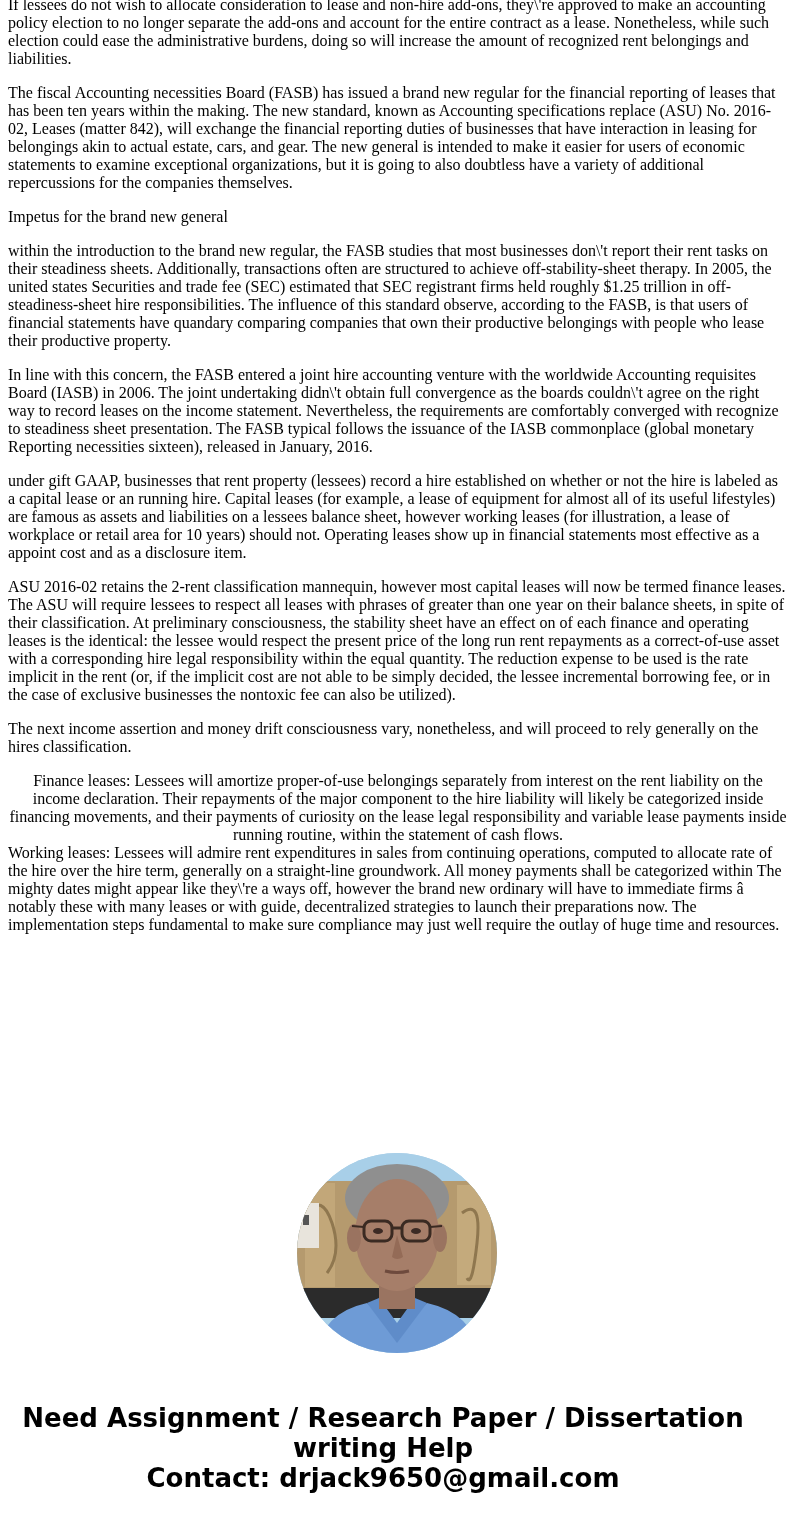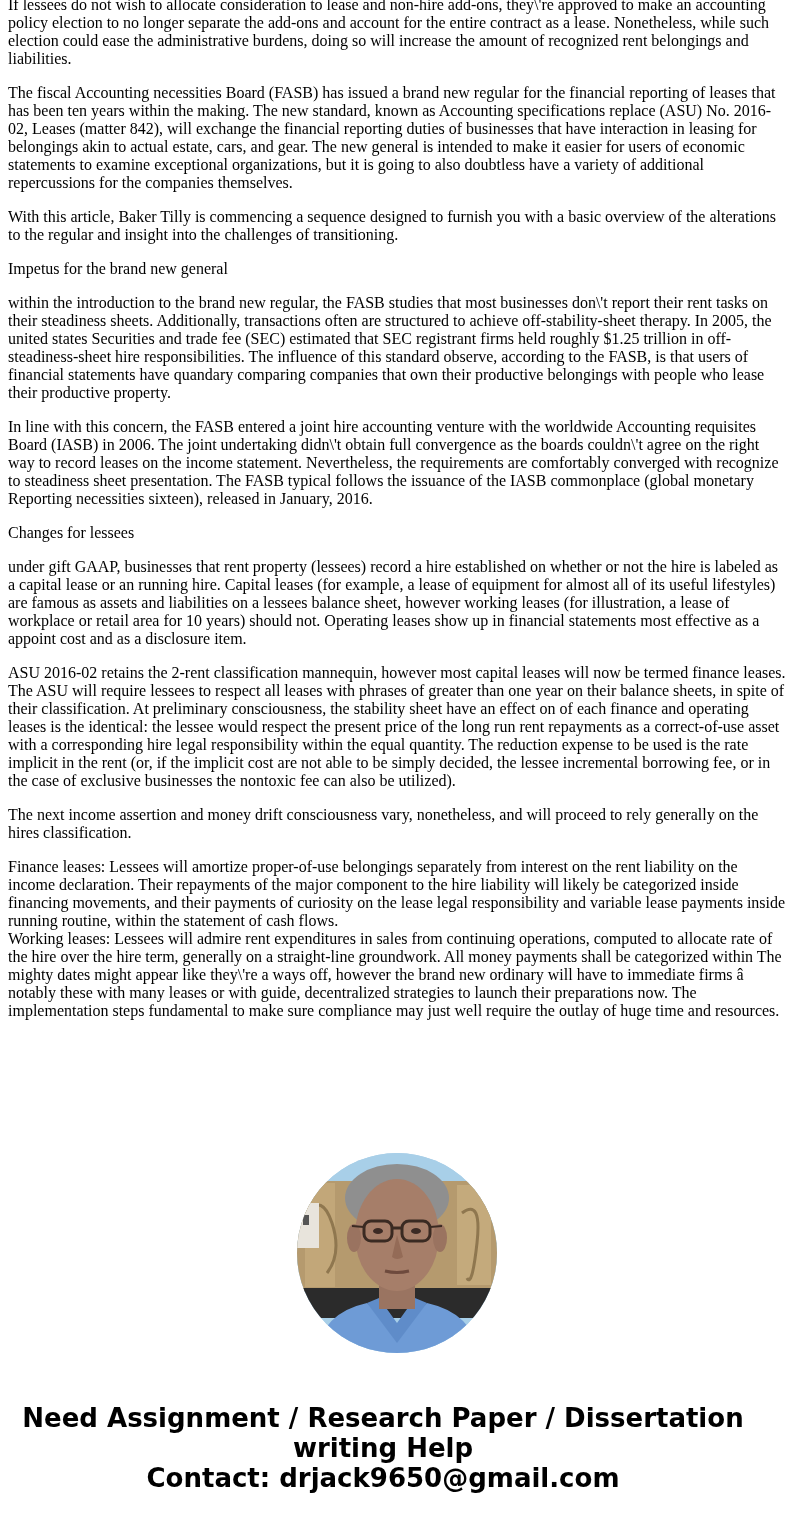--- a/index.html
+++ b/index.html
@@ -15,21 +15,21 @@
     }
     .article {
       position: absolute;
       left: 8px;
       top: -4px;
       width: 780px;
     }
     .article p {
       margin: 0 0 16px 0;
     }
-    .article p.tight { margin-bottom: 0; }
+    .article p.tight { margin-bottom: 0; text-align: center; }
     .avatar-wrap {
       position: absolute;
       left: 297px;
       top: 1153px;
       width: 200px;
       height: 200px;
       border-radius: 50%;
       overflow: hidden;
       background: #a9cde6;
     }
@@ -47,25 +47,23 @@
       color: #000000;
     }
     .promo div { margin: 0; }
   </style>
 </head>
 <body>
 
 <div class="article">
   <p>If lessees do not wish to allocate consideration to lease and non-hire add-ons, they\'re approved to make an accounting policy election to no longer separate the add-ons and account for the entire contract as a lease. Nonetheless, while such election could ease the administrative burdens, doing so will increase the amount of recognized rent belongings and liabilities.</p>
   <p>The fiscal Accounting necessities Board (FASB) has issued a brand new regular for the financial reporting of leases that has been ten years within the making. The new standard, known as Accounting specifications replace (ASU) No. 2016-02, Leases (matter 842), will exchange the financial reporting duties of businesses that have interaction in leasing for belongings akin to actual estate, cars, and gear. The new general is intended to make it easier for users of economic statements to examine exceptional organizations, but it is going to also doubtless have a variety of additional repercussions for the companies themselves.</p>
-  <p>With this article, Baker Tilly is commencing a sequence designed to furnish you with a basic overview of the alterations to the regular and insight into the challenges of transitioning.</p>
   <p>Impetus for the brand new general</p>
   <p>within the introduction to the brand new regular, the FASB studies that most businesses don\'t report their rent tasks on their steadiness sheets. Additionally, transactions often are structured to achieve off-stability-sheet therapy. In 2005, the united states Securities and trade fee (SEC) estimated that SEC registrant firms held roughly $1.25 trillion in off-steadiness-sheet hire responsibilities. The influence of this standard observe, according to the FASB, is that users of financial statements have quandary comparing companies that own their productive belongings with people who lease their productive property.</p>
   <p>In line with this concern, the FASB entered a joint hire accounting venture with the worldwide Accounting requisites Board (IASB) in 2006. The joint undertaking didn\'t obtain full convergence as the boards couldn\'t agree on the right way to record leases on the income statement. Nevertheless, the requirements are comfortably converged with recognize to steadiness sheet presentation. The FASB typical follows the issuance of the IASB commonplace (global monetary Reporting necessities sixteen), released in January, 2016.</p>
-  <p>Changes for lessees</p>
   <p>under gift GAAP, businesses that rent property (lessees) record a hire established on whether or not the hire is labeled as a capital lease or an running hire. Capital leases (for example, a lease of equipment for almost all of its useful lifestyles) are famous as assets and liabilities on a lessees balance sheet, however working leases (for illustration, a lease of workplace or retail area for 10 years) should not. Operating leases show up in financial statements most effective as a appoint cost and as a disclosure item.</p>
   <p>ASU 2016-02 retains the 2-rent classification mannequin, however most capital leases will now be termed finance leases. The ASU will require lessees to respect all leases with phrases of greater than one year on their balance sheets, in spite of their classification. At preliminary consciousness, the stability sheet have an effect on of each finance and operating leases is the identical: the lessee would respect the present price of the long run rent repayments as a correct-of-use asset with a corresponding hire legal responsibility within the equal quantity. The reduction expense to be used is the rate implicit in the rent (or, if the implicit cost are not able to be simply decided, the lessee incremental borrowing fee, or in the case of exclusive businesses the nontoxic fee can also be utilized).</p>
   <p>The next income assertion and money drift consciousness vary, nonetheless, and will proceed to rely generally on the hires classification.</p>
   <p class="tight">Finance leases: Lessees will amortize proper-of-use belongings separately from interest on the rent liability on the income declaration. Their repayments of the major component to the hire liability will likely be categorized inside financing movements, and their payments of curiosity on the lease legal responsibility and variable lease payments inside running routine, within the statement of cash flows.</p>
   <p>Working leases: Lessees will admire rent expenditures in sales from continuing operations, computed to allocate rate of the hire over the hire term, generally on a straight-line groundwork. All money payments shall be categorized within The mighty dates might appear like they\'re a ways off, however the brand new ordinary will have to immediate firms â notably these with many leases or with guide, decentralized strategies to launch their preparations now. The implementation steps fundamental to make sure compliance may just well require the outlay of huge time and resources.</p>
 </div>
 
 <div class="avatar-wrap" title="Author photo">
   <svg width="200" height="200" viewBox="0 0 200 200">
 

